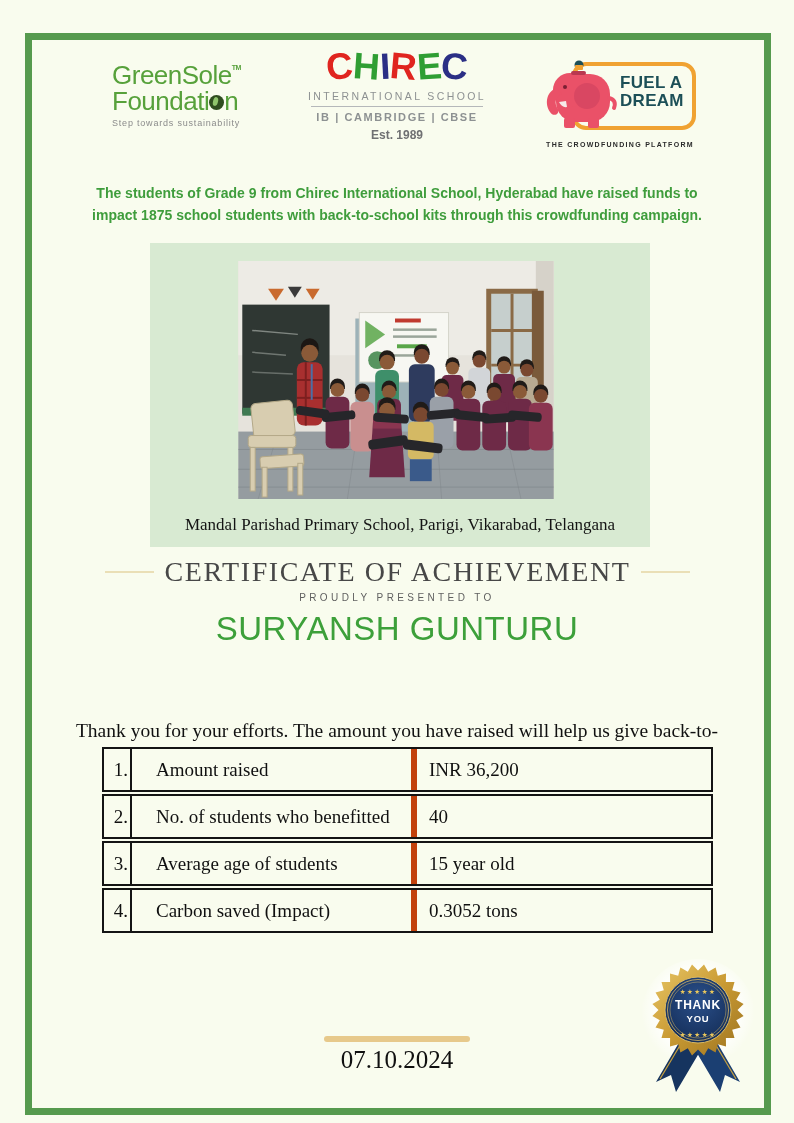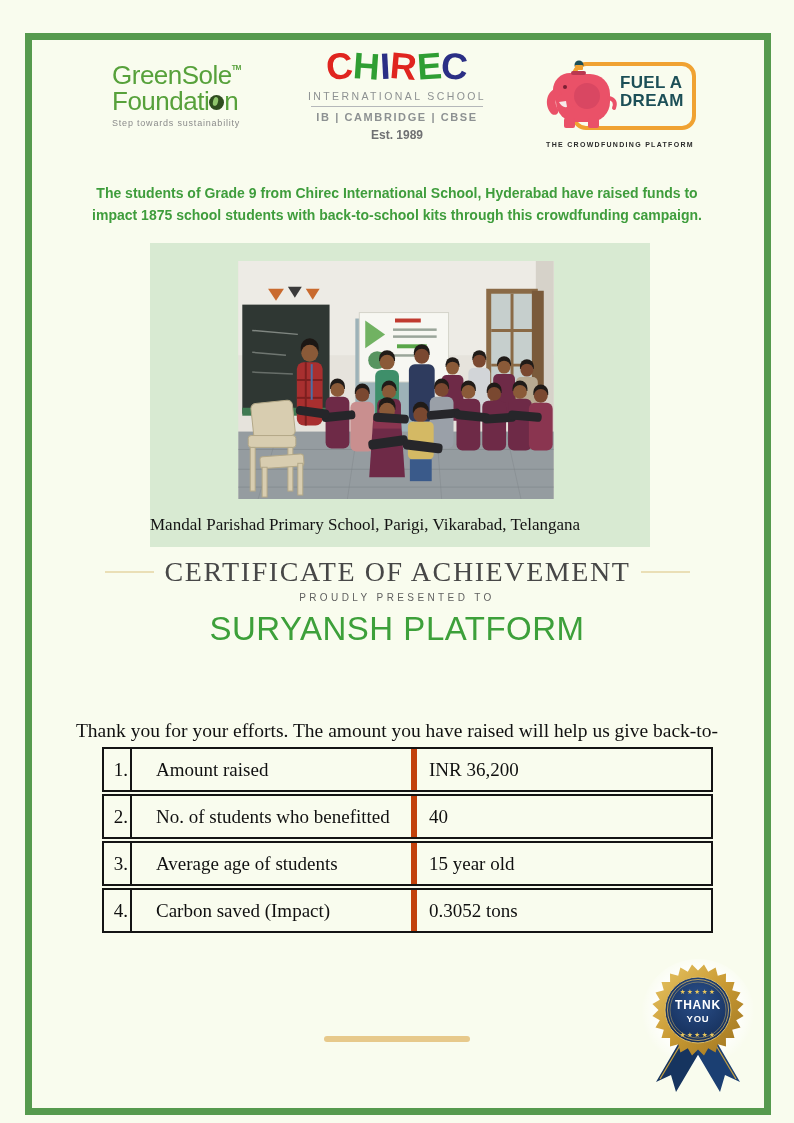--- a/index.html
+++ b/index.html
@@ -36,21 +36,21 @@
   .fad-text { position:absolute; left:78px; top:16px; font-size:17px; font-weight:800; color:#1c4f57; line-height:1.06; letter-spacing:0.3px; }
   .fad-tagline { margin-top:3px; text-align:center; font-size:7px; font-weight:700; letter-spacing:1.3px; color:#2b2b2b; }
 
   
   .intro { position:absolute; left:52px; top:183px; width:690px; text-align:center;
            color:#3f9d3c; font-size:14px; font-weight:700; line-height:1.55; }
 
   
   .photo-block { position:absolute; left:150px; top:243px; width:500px; height:304px; background:#d8ead2; }
   .photo-svg { position:absolute; left:87px; top:18px; width:318px; height:238px; }
-  .photo-caption { position:absolute; left:0; bottom:12px; width:100%; 
+  .photo-caption { position:absolute; left:0; bottom:12px; width:100%; text-align:center;
                    font-family:"Liberation Serif", serif; font-size:17px; color:#141414; }
 
   
   .title-row { position:absolute; left:105px; top:556px; width:585px; display:flex; align-items:center; gap:10px; }
   .title-line { flex:1; height:2px; background:#eadfb6; }
   .cert-title { font-family:"Liberation Serif", serif; font-size:28px; color:#474747; letter-spacing:1.6px; white-space:nowrap; }
   .presented { position:absolute; left:0; top:592px; width:100%; text-align:center;
                font-size:10px; letter-spacing:3.4px; color:#5f5f5f; font-weight:500; }
   .recipient { position:absolute; left:0; top:610px; width:100%; text-align:center;
                font-size:33px; color:#3da03a; letter-spacing:0.5px; }
@@ -294,21 +294,21 @@
     <div class="photo-caption">Mandal Parishad Primary School, Parigi, Vikarabad, Telangana</div>
   </div>
 
   <div class="title-row">
     <div class="title-line"></div>
     <div class="cert-title">CERTIFICATE OF ACHIEVEMENT</div>
     <div class="title-line"></div>
   </div>
 
   <div class="presented">PROUDLY PRESENTED TO</div>
-  <div class="recipient">SURYANSH PLATFORM</div>
+  <div class="recipient">SURYANSH GUNTURU</div>
 
   <div class="message">
     <div>Thank you for your efforts. The amount you have raised will help us give back-to-</div>
   </div>
 
   <div class="impact-table">
     <div class="t-row">
       <div class="t-num">1.</div>
       <div class="t-label">Amount raised</div>
       <div class="t-value">INR 36,200</div>
@@ -356,13 +356,14 @@
     <circle cx="58" cy="54" r="33" fill="url(#navyGrad)" stroke="#d9b964" stroke-width="1"></circle>
     <circle cx="58" cy="54" r="30.5" fill="none" stroke="#d9b964" stroke-width="0.8"></circle>
     <circle cx="58" cy="54" r="28" fill="none" stroke="#d9b964" stroke-width="0.6" opacity="0.8"></circle>
     <text x="58" y="38" text-anchor="middle" font-family="DejaVu Sans, sans-serif" font-size="6.5" fill="#e9c75c" letter-spacing="1.5">★★★★★</text>
     <text x="58" y="53" text-anchor="middle" font-family="Liberation Sans, sans-serif" font-size="12" font-weight="bold" fill="#ffffff" letter-spacing="0.8">THANK</text>
     <text x="58" y="66" text-anchor="middle" font-family="Liberation Sans, sans-serif" font-size="9.5" font-weight="bold" fill="#ffffff" letter-spacing="0.8">YOU</text>
     <text x="58" y="81" text-anchor="middle" font-family="DejaVu Sans, sans-serif" font-size="6.5" fill="#e9c75c" letter-spacing="1.5">★★★★★</text>
   </svg>
 
   <div class="date-line"></div>
+  <div class="date-text">07.10.2024</div>
 </div>
 
 </body></html>

